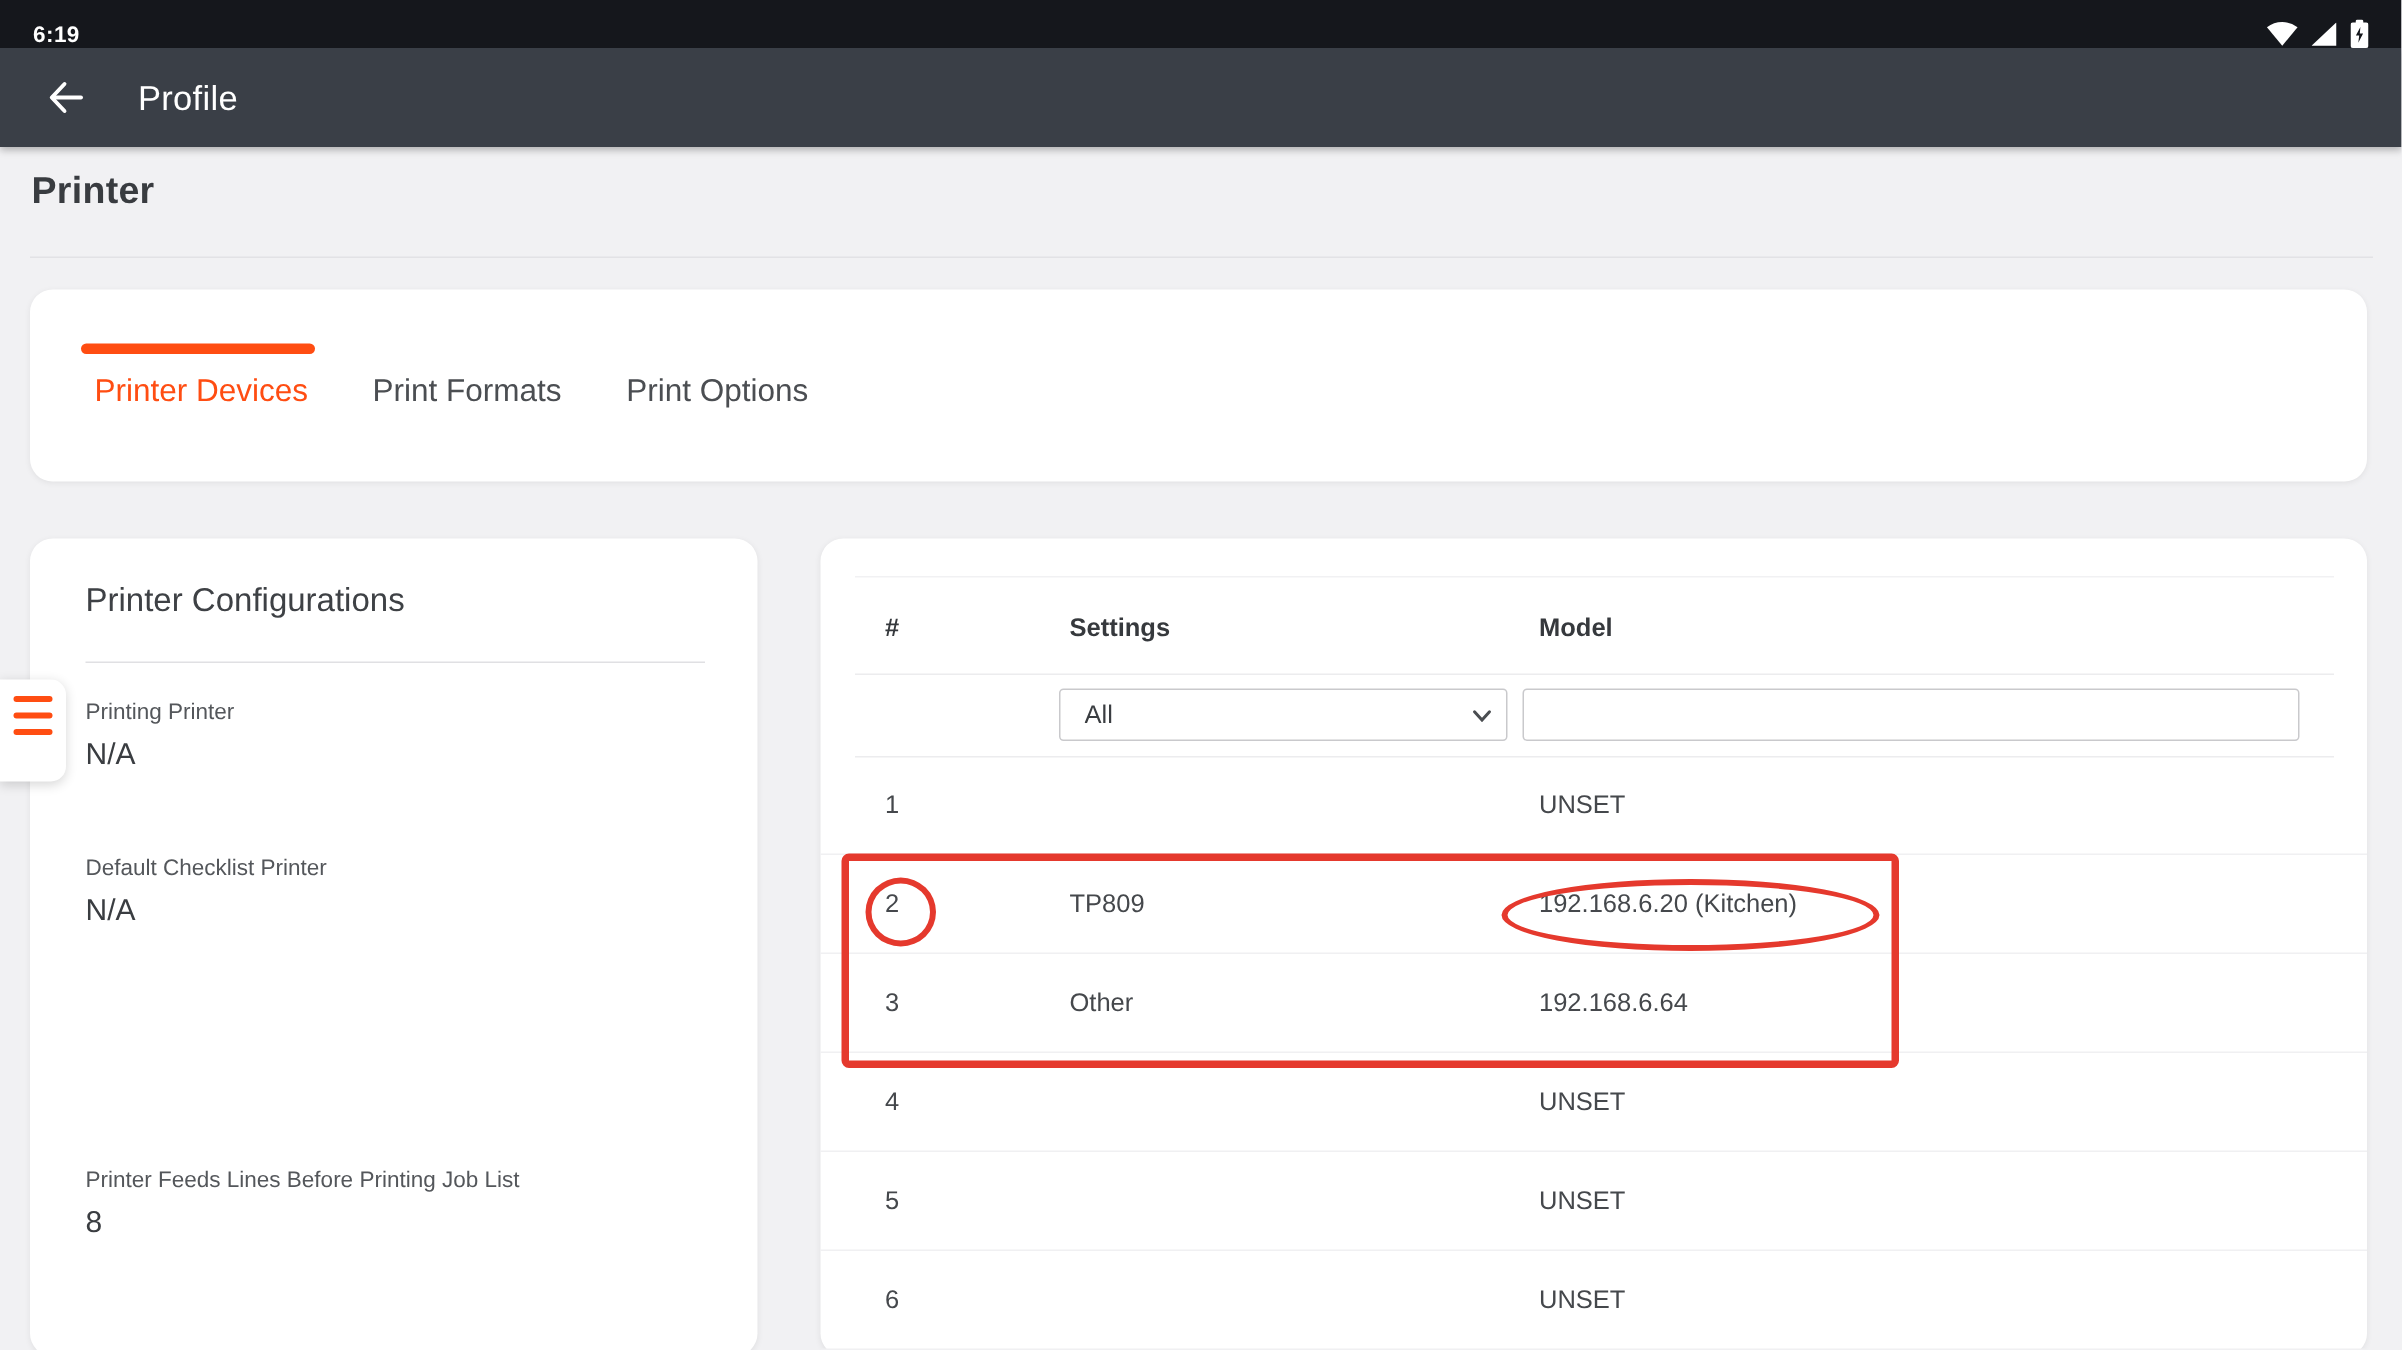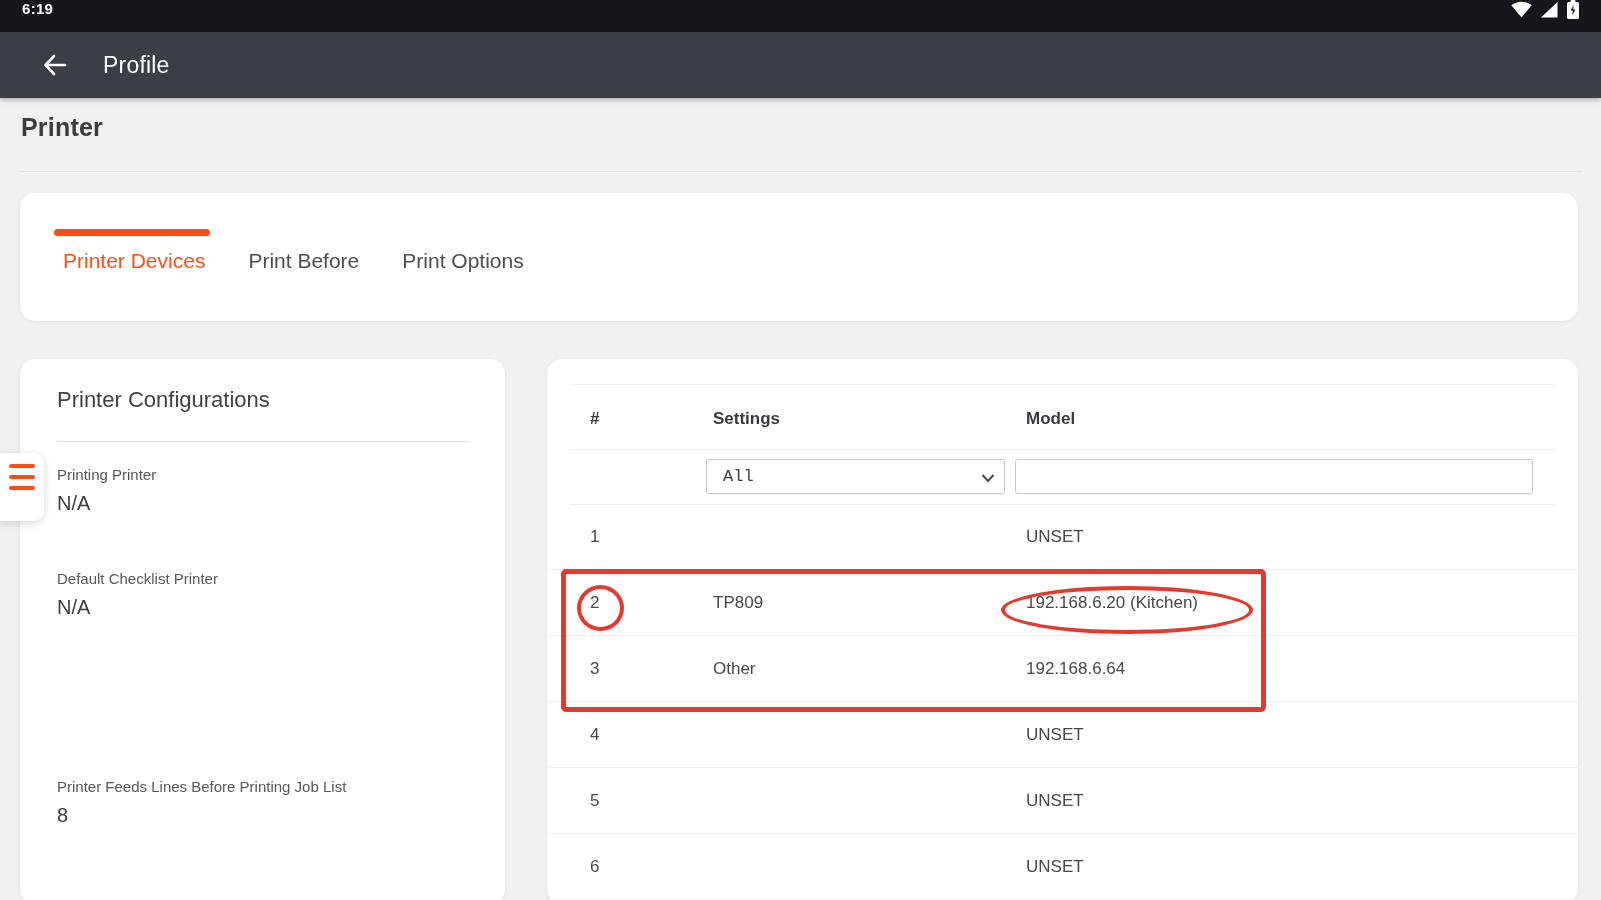--- a/index.html
+++ b/index.html
@@ -6,32 +6,32 @@
   html, body { width: 1601px; height: 900px; overflow: hidden; }
   body {
     font-family: "Liberation Sans", "DejaVu Sans", sans-serif;
     background: #f1f1f3;
     position: relative;
   }
 
   
   .status-bar {
     position: absolute; left: 0; top: 0; width: 1601px; height: 32px;
-    background: #15171c; display: flex; align-items: flex-start;
+    background: #15171c; display: flex; align-items: flex-end;
     padding: 0 22px; z-index: 30;
   }
   .status-time { color: #ffffff; font-size: 15px; font-weight: 700; letter-spacing: .3px; }
   .status-icons { margin-left: auto; display: flex; align-items: center; gap: 9px; }
   .status-icons svg { display: block; }
 
   
   .app-bar {
     position: absolute; left: 0; top: 32px; width: 1601px; height: 66px;
     background: #3a3f47; display: flex; align-items: center;
-    padding: 0 35px; z-index: 29;
+    padding: 0 24px; z-index: 29;
     box-shadow: 0 2px 5px rgba(0,0,0,.28);
   }
   .back-btn { width: 40px; height: 40px; display: flex; align-items: center; justify-content: center; cursor: pointer; }
   .app-title { color: #ffffff; font-size: 23px; font-weight: 400; margin-left: 28px; letter-spacing: .2px; }
 
   
   .content { position: absolute; left: 0; top: 84px; width: 1601px; height: 750px; }
 
   .page-title {
     position: absolute; left: 21px; top: 29px;
@@ -76,21 +76,21 @@
     align-items: center;
   }
   .thead .th { font-size: 17px; font-weight: 700; color: #36393d; }
   .thead-divider { position: absolute; left: 23px; top: 90px; width: 986px; height: 1px; background: #ececee; }
 
   .filter-row { position: absolute; left: 0; top: 100px; width: 1031px; height: 35px; }
   .model-select-wrap { position: absolute; left: 159px; top: 0; width: 299px; height: 35px; }
   .model-select {
     width: 100%; height: 100%; appearance: none; -webkit-appearance: none;
     border: 1px solid #c9c9cc; border-radius: 3px; background: #ffffff;
-    font-family: Liberation Mono, monospace; font-size: 17px; color: #3a3d41;
+    font-family: Liberation Sans, sans-serif; font-size: 17px; color: #3a3d41;
     padding: 0 30px 0 16px; cursor: pointer;
   }
   .select-chevron { position: absolute; right: 10px; top: 11px; pointer-events: none; }
   .settings-filter-input {
     position: absolute; left: 468px; top: 0; width: 518px; height: 35px;
     border: 1px solid #c9c9cc; border-radius: 3px;
     font-family: "Liberation Sans", sans-serif; font-size: 17px; color: #3a3d41;
     padding: 0 12px; background: #ffffff;
   }
   .filter-bottom-divider { position: absolute; left: 23px; top: 145px; width: 986px; height: 1px; background: #ececee; }
@@ -147,21 +147,21 @@
 
 <div class="content">
 
   <div class="page-title">Printer</div>
   <div class="page-divider"></div>
 
   <div class="card tabs-card">
     <div class="tab-indicator"></div>
     <div class="tabs-row">
       <div class="tab active">Printer Devices</div>
-      <div class="tab">Print Before</div>
+      <div class="tab">Print Formats</div>
       <div class="tab">Print Options</div>
     </div>
   </div>
 
   <div class="card config-card">
     <div class="config-title">Printer Configurations</div>
     <div class="config-divider"></div>
 
     <div class="cfg-field" style="top:107px">
       <div class="cfg-label">Printing Printer</div>

